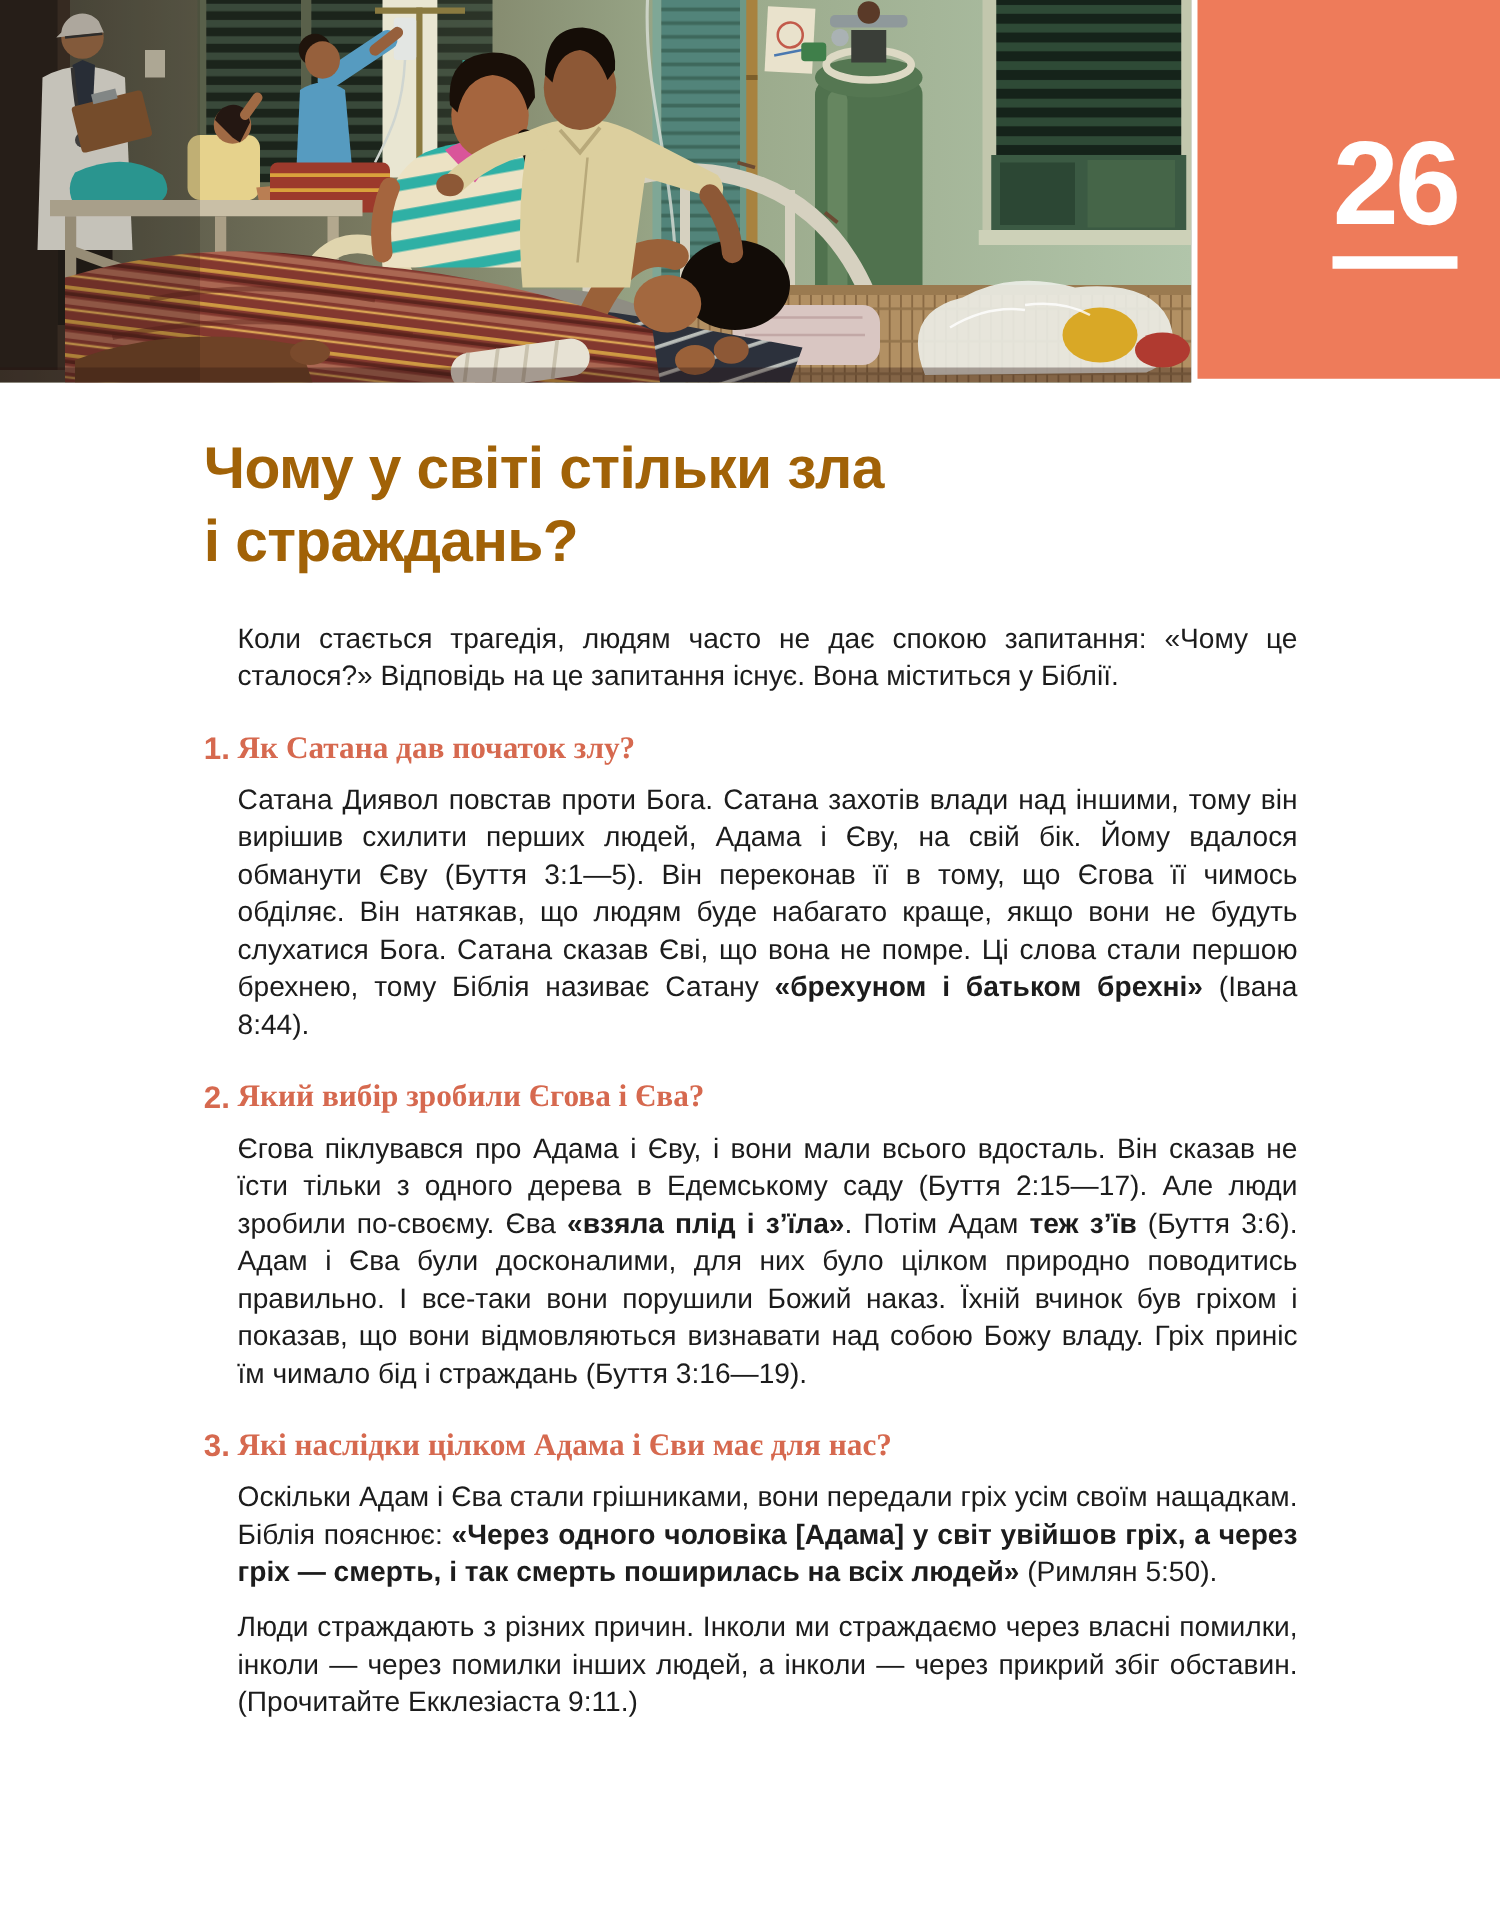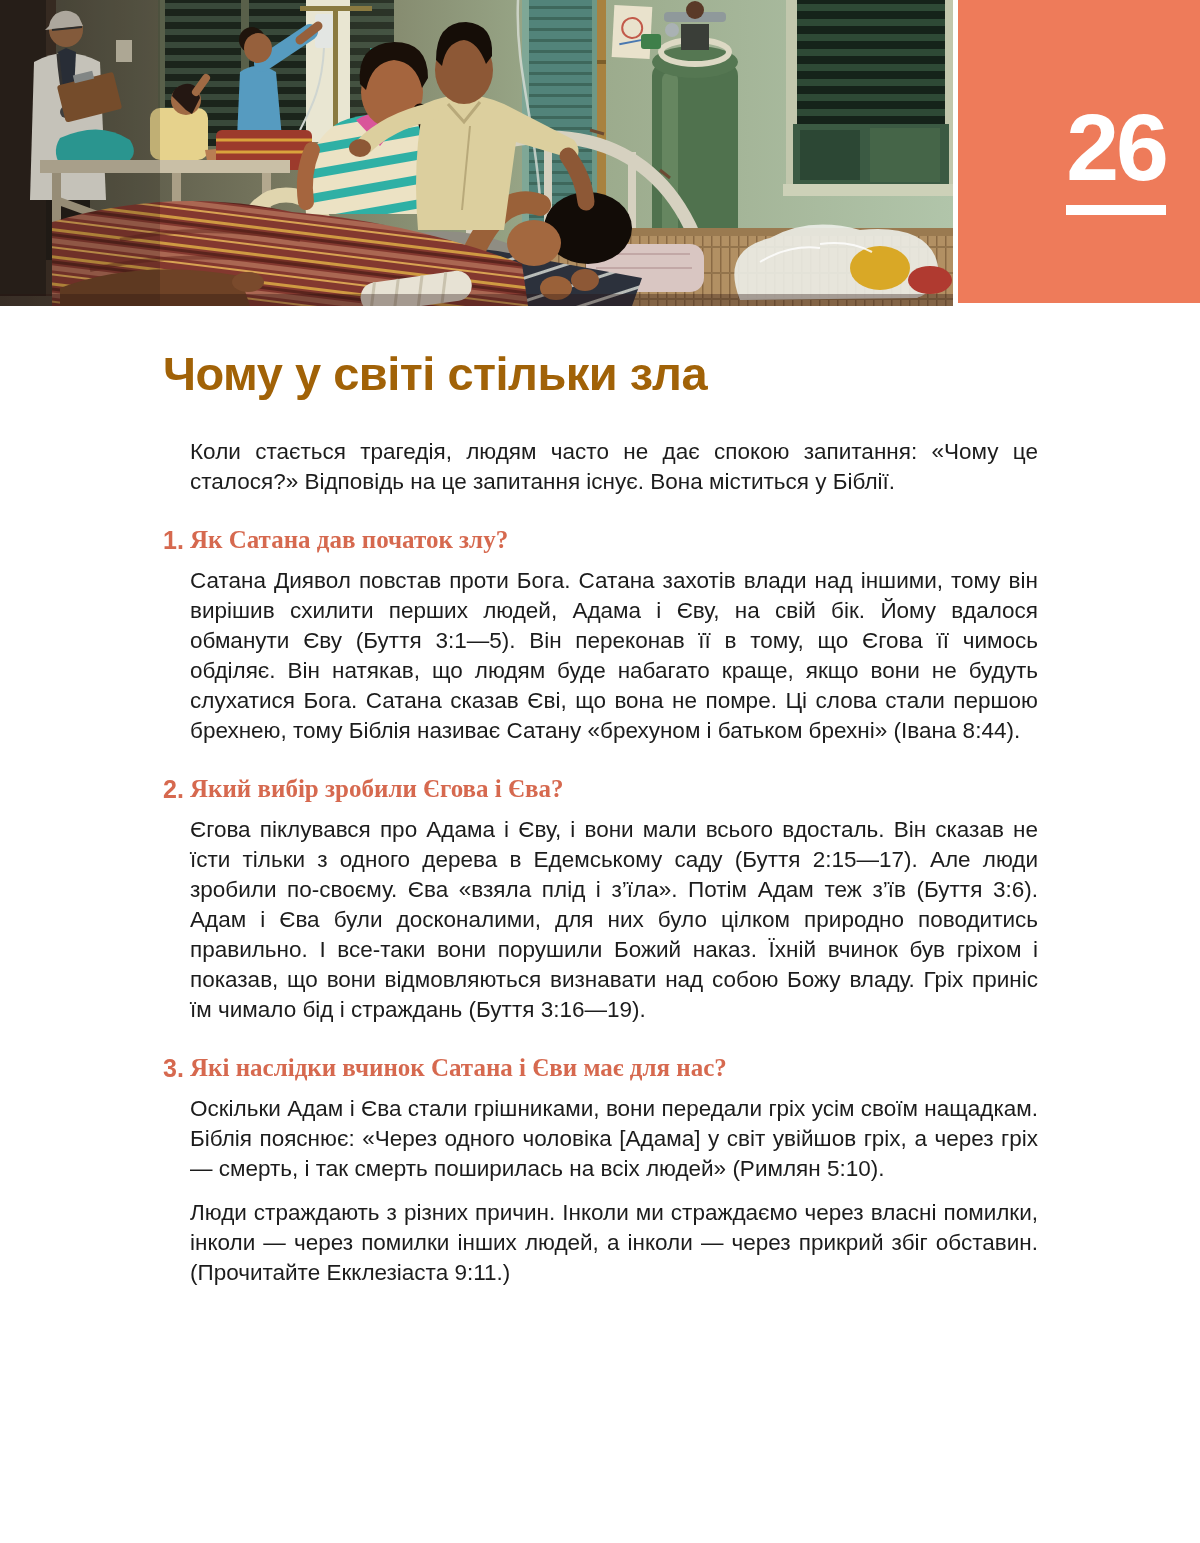--- a/index.html
+++ b/index.html
@@ -17,21 +17,21 @@
   .content{position:absolute;left:163px;top:344px;width:875px;}
   h1.title{font-size:47px;line-height:59px;font-weight:700;color:#a16207;
            letter-spacing:-0.5px;margin:0 0 34px 0;}
   p.intro{margin:0 0 0 27px;}
   p.intro, p.para{font-size:22.5px;line-height:30px;text-align:justify;color:#1c1c1c;}
   h2.sec-heading{display:flex;font-size:25px;line-height:32px;font-weight:700;
                  margin:27px 0 10px 0;}
   .sec-num{flex:0 0 27px;}
   .sec-title{flex:1;font-family:Liberation Serif, serif;}
   p.para{margin:0 0 14px 27px;}
-  p.para b{font-weight:400;}
+  p.para b{font-weight:700;}
   section{display:block;}
 </style>
 </head>
 <body>
 
 <div class="page">
 
   <div class="hero">
 
     <div class="photo">
@@ -214,21 +214,21 @@
       </svg>
     </div>
 
     <div class="badge" style="background: rgb(238, 123, 90);">
       <div class="badge-num">26</div>
       <div class="badge-rule"></div>
     </div>
   </div>
 
   <div class="content">
-    <h1 class="title"><span>Чому у світі стільки зла</span><br></h1>
+    <h1 class="title"><span>Чому у світі стільки зла</span><br><span>і страждань?</span></h1>
 
     <p class="intro">Коли стається трагедія, людям часто не дає спокою запитання: «Чому це сталося?» Відповідь на це запитання існує. Вона міститься у Біблії.</p>
 
     <div id="sections">
         <section>
           <h2 class="sec-heading" style="color: rgb(214, 105, 79);">
             <span class="sec-num">1.</span>
             <span class="sec-title">Як Сатана дав початок злу?</span>
           </h2>
           <p class="para"><span>Сатана Диявол повстав проти Бога. Сатана захотів влади над іншими, тому він вирішив схилити перших людей, Адама і Єву, на свій бік. Йому вдалося обманути Єву (Буття 3:1—5). Він переконав її в тому, що Єгова її чимось обділяє. Він натякав, що людям буде набагато краще, якщо вони не будуть слухатися Бога. Сатана сказав Єві, що вона не помре. Ці слова стали першою брехнею, тому Біблія називає Сатану </span><b>«брехуном і батьком брехні»</b><span> (Івана 8:44).</span></p>
@@ -236,21 +236,21 @@
         <section>
           <h2 class="sec-heading" style="color: rgb(214, 105, 79);">
             <span class="sec-num">2.</span>
             <span class="sec-title">Який вибір зробили Єгова і Єва?</span>
           </h2>
           <p class="para"><span>Єгова піклувався про Адама і Єву, і вони мали всього вдосталь. Він сказав не їсти тільки з одного дерева в Едемському саду (Буття 2:15—17). Але люди зробили по-своєму. Єва </span><b>«взяла плід і з’їла»</b><span>. Потім Адам </span><b>теж з’їв</b><span> (Буття 3:6). Адам і Єва були досконалими, для них було цілком природно поводитись правильно. І все-таки вони порушили Божий наказ. Їхній вчинок був гріхом і показав, що вони відмовляються визнавати над собою Божу владу. Гріх приніс їм чимало бід і страждань (Буття 3:16—19).</span></p>
         </section>
         <section>
           <h2 class="sec-heading" style="color: rgb(214, 105, 79);">
             <span class="sec-num">3.</span>
-            <span class="sec-title">Які наслідки вчинок Сатана і Єви має для нас?</span>
+            <span class="sec-title">Які наслідки цілком Адама і Єви має для нас?</span>
           </h2>
-          <p class="para"><span>Оскільки Адам і Єва стали грішниками, вони передали гріх усім своїм нащадкам. Біблія пояснює: </span><b>«Через одного чоловіка [Адама] у світ увійшов гріх, а через гріх — смерть, і так смерть поширилась на всіх людей»</b><span> (Римлян 5:10).</span></p>
+          <p class="para"><span>Оскільки Адам і Єва стали грішниками, вони передали гріх усім своїм нащадкам. Біблія пояснює: </span><b>«Через одного чоловіка [Адама] у світ увійшов гріх, а через гріх — смерть, і так смерть поширилась на всіх людей»</b><span> (Римлян 5:50).</span></p>
           <p class="para"><span>Люди страждають з різних причин. Інколи ми страждаємо через власні помилки, інколи — через помилки інших людей, а інколи — через прикрий збіг обставин. (Прочитайте Екклезіаста 9:11.)</span></p>
         </section>
       </div>
   </div>
 
 </div>
 
 </body></html>

